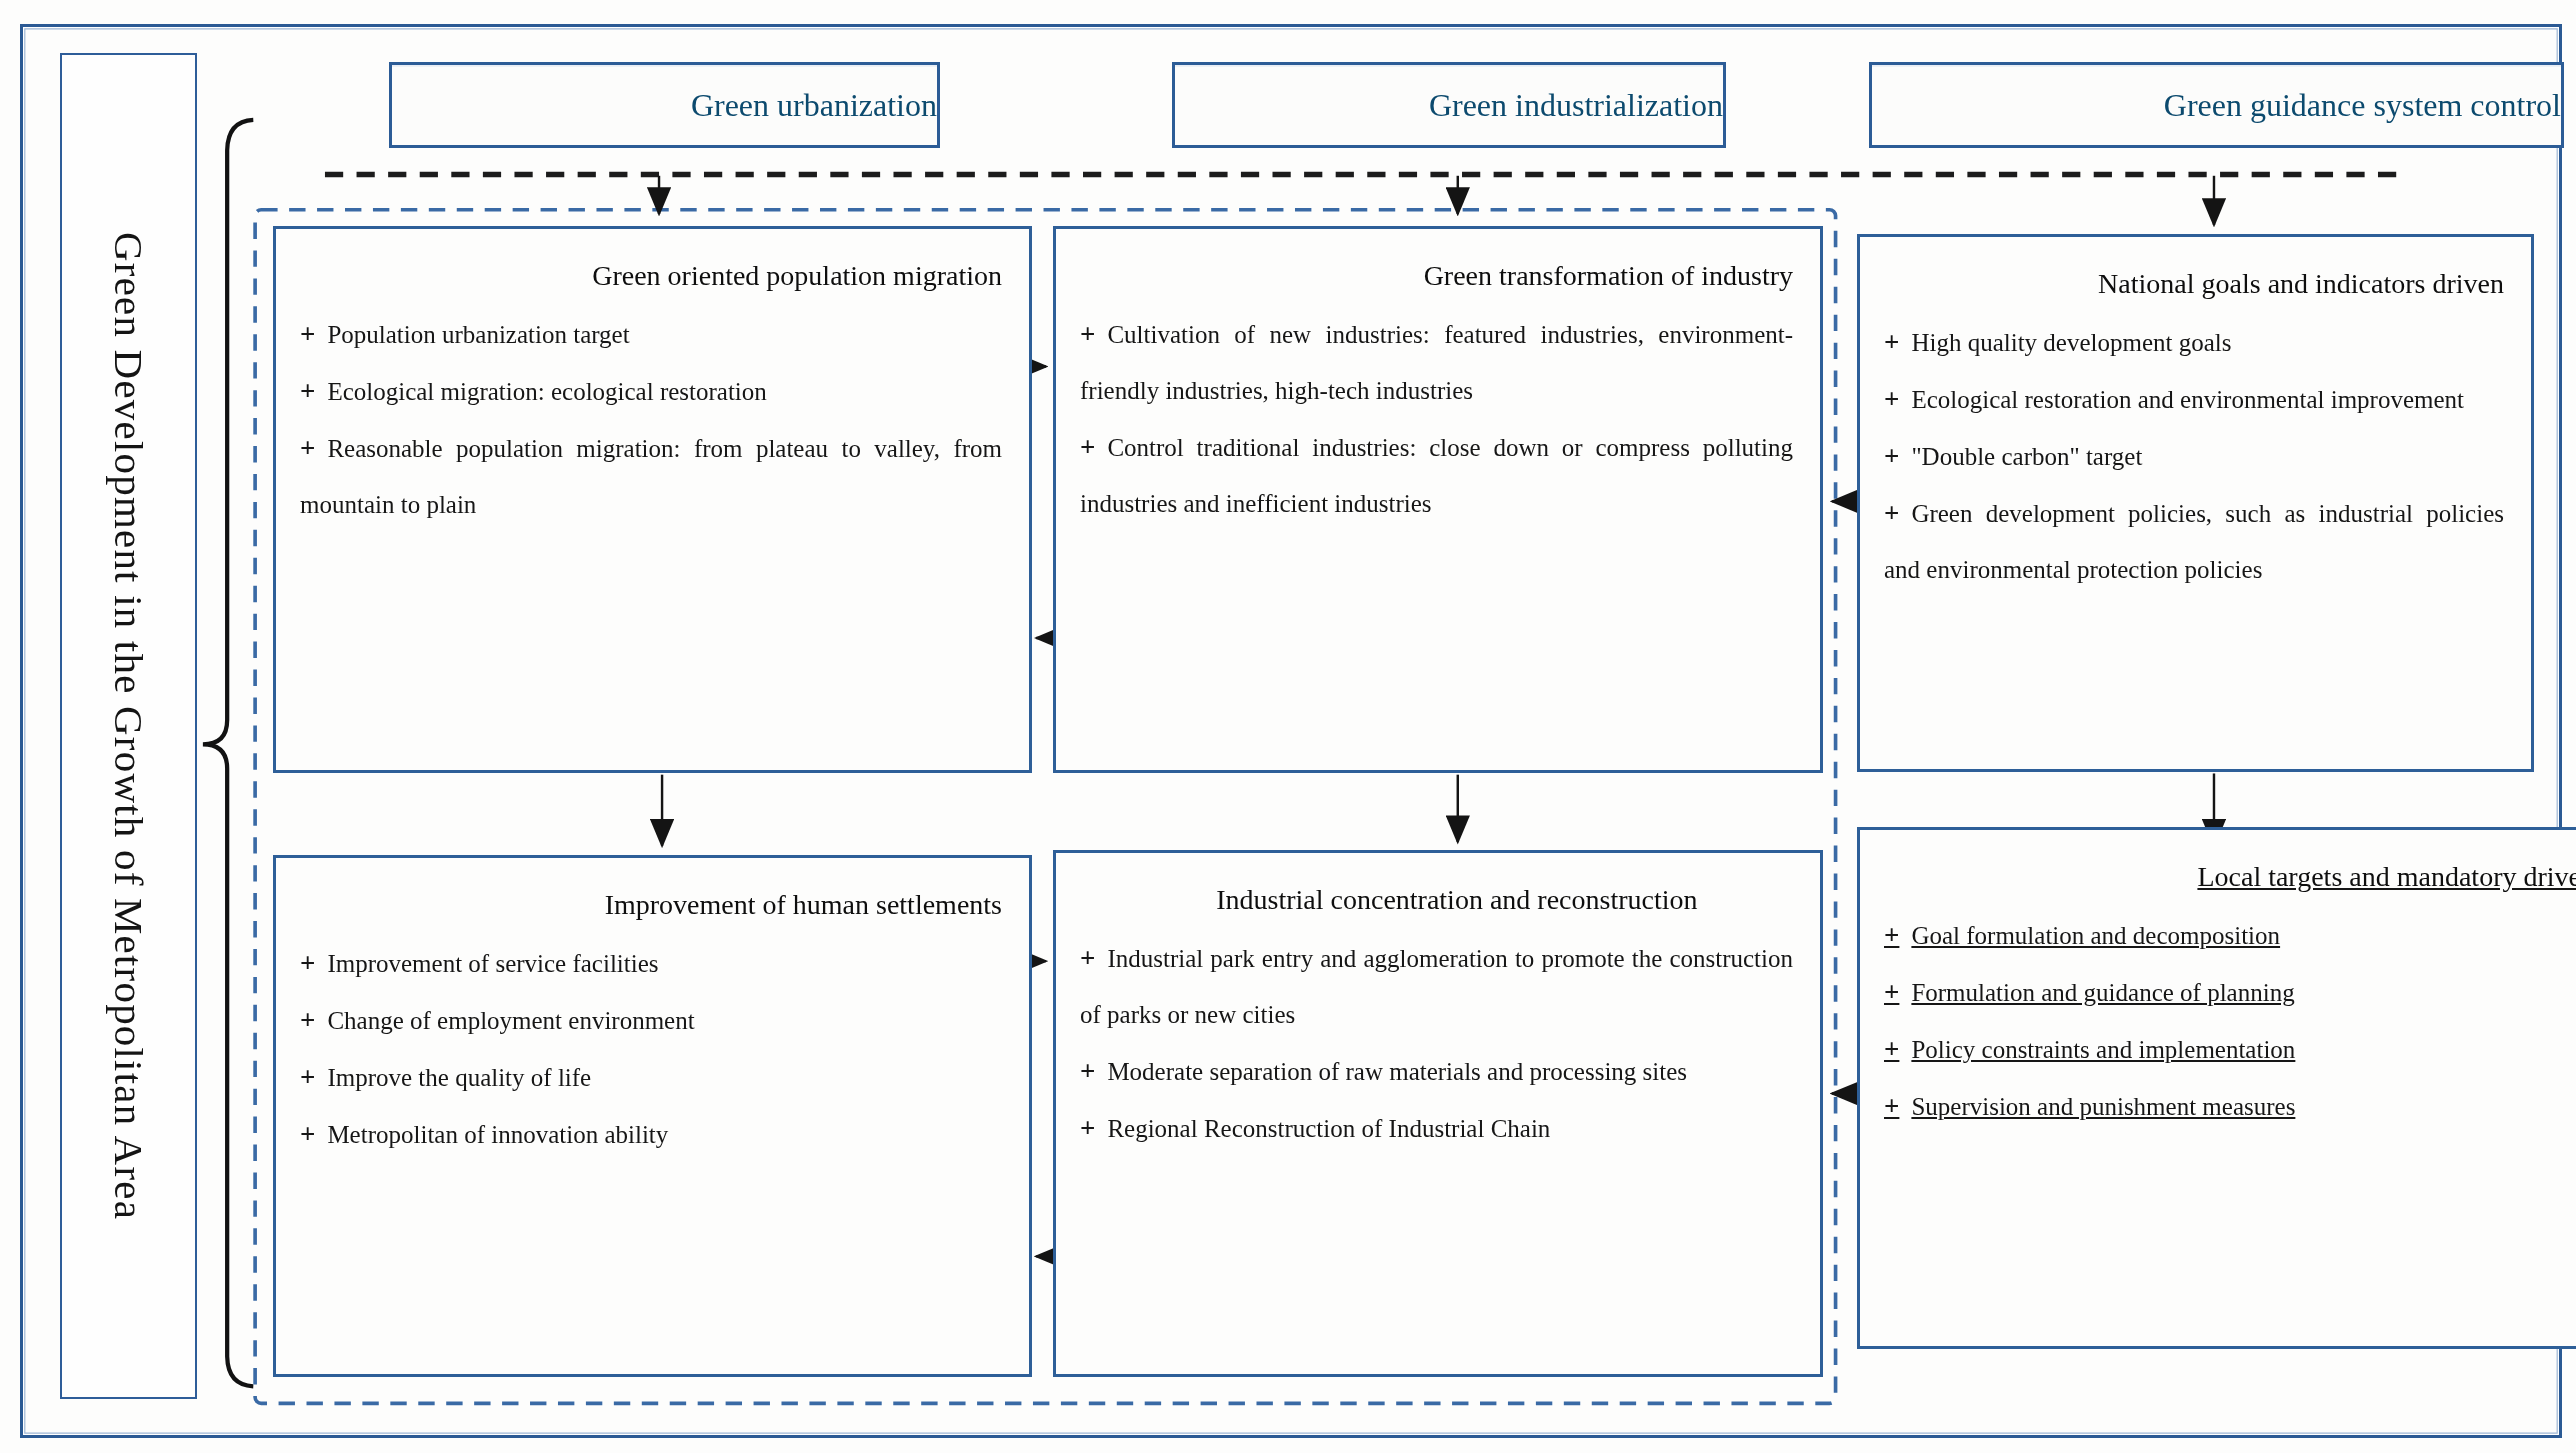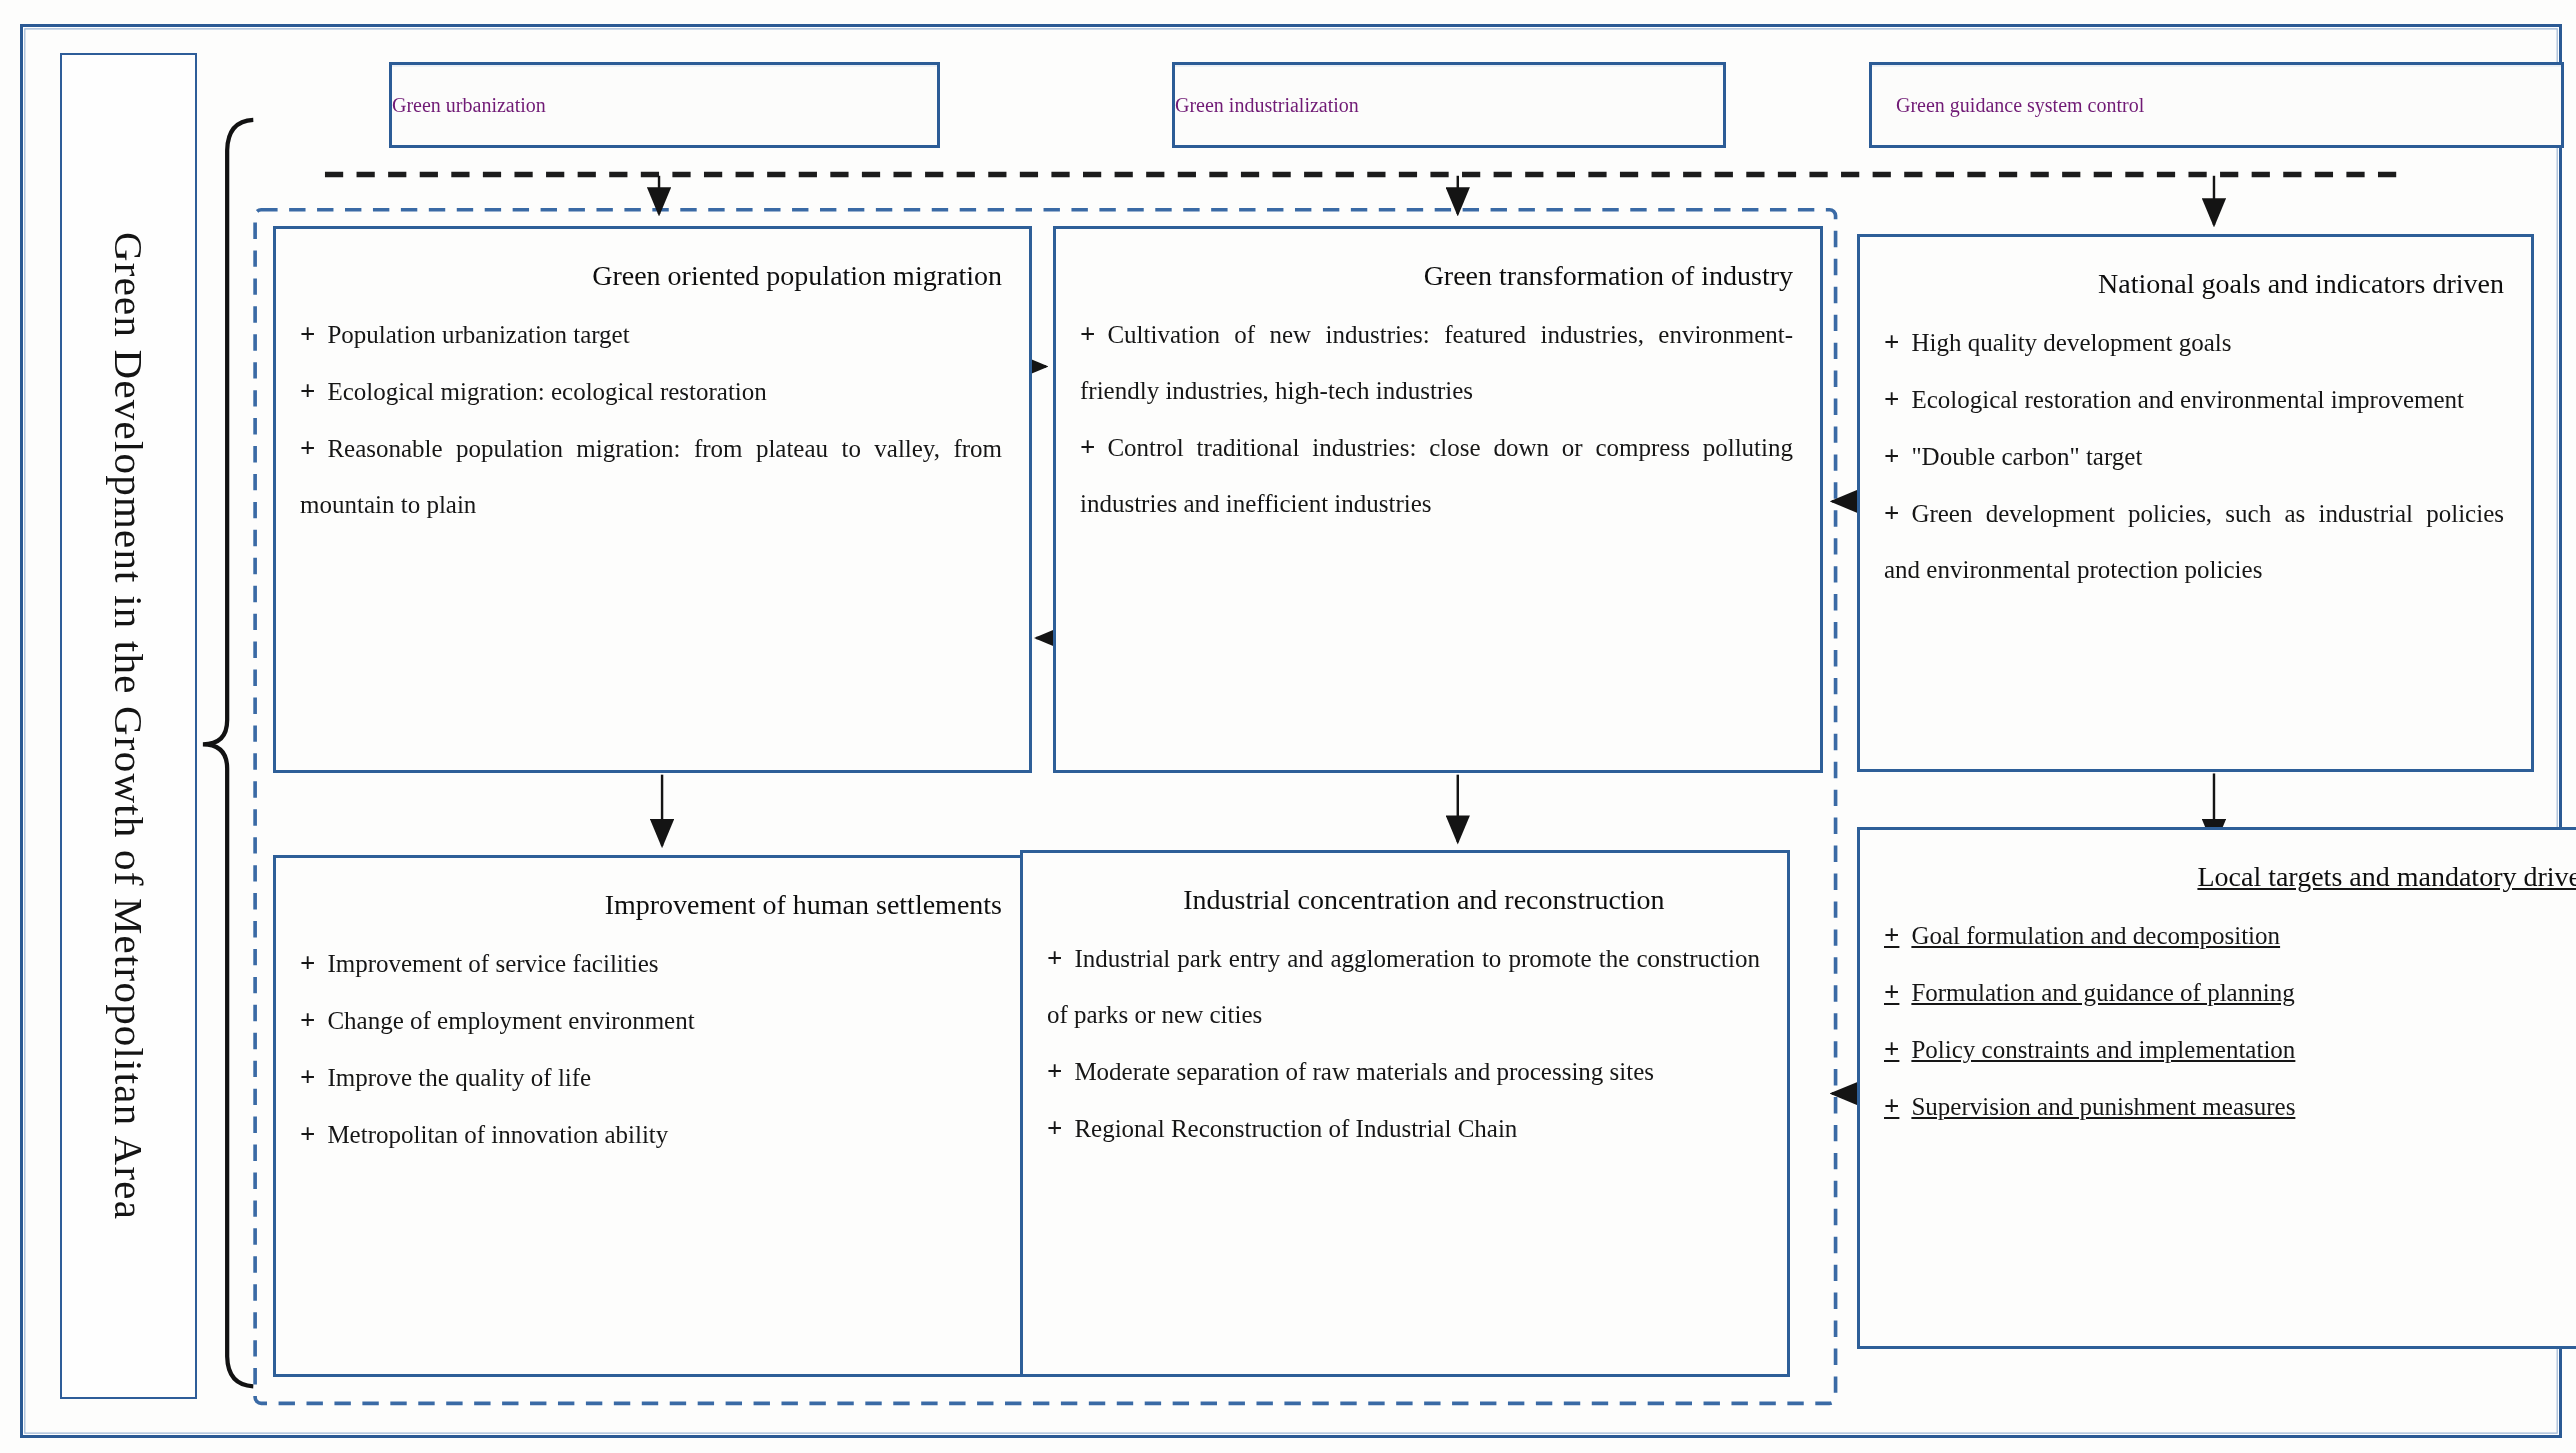--- a/index.html
+++ b/index.html
@@ -11,33 +11,33 @@
 
   .side-box { position:absolute; left:60px; top:53px; width:133px; height:1342px;
               border:2.4px solid #2e5d99; background:#fefefe;
               display:flex; align-items:center; justify-content:center; }
   .side-box .vtext { writing-mode:vertical-rl; text-orientation:mixed;
                      font-size:41px; letter-spacing:1.2px; color:#141414; white-space:nowrap; }
 
   .overlay { position:absolute; left:0; top:0; width:2576px; height:1454px; pointer-events:none; }
 
   .hdr { position:absolute; height:80px; border:3.6px solid #2c5c96; background:#fcfcfb;
-         display:flex; align-items:center; justify-content:flex-start;
-         font-size:20px; color:#701a75; box-shadow: inset 0 1.8px 0 #e8edf4; }
+         display:flex; align-items:center; justify-content:flex-end;
+         font-size:32px; color:#0c4a6e; box-shadow: inset 0 1.8px 0 #e8edf4; }
   #hdr-1 { left:389px;  top:62px; width:545px; }
   #hdr-2 { left:1172px; top:62px; width:548px; }
   #hdr-3 { left:1869px; top:62px; width:665px;padding-left:24px; }
 
   .node { position:absolute; border:3px solid #2e5f98; background:#fdfdfc;
           padding:16px 27px 12px 24px; box-sizing:border-box; }
   #node-1 { left:273px;  top:226px;  width:759px; height:547px; }
   #node-2 { left:1053px; top:226px;  width:770px; height:547px; }
   #node-3 { left:1857px; top:234px;  width:677px; height:538px; }
   #node-4 { left:273px;  top:855px; width:759px; height:522px; }
-  #node-5 { left:1020px; top:850px; width:770px; height:527px; }
+  #node-5 { left:1053px; top:850px; width:770px; height:527px; }
   #node-6 { left:1857px; top:827px; width:754px; height:522px;text-decoration:underline; }
 
   .node-title { text-align:right; font-size:28px; line-height:61px; color:#0e0e0e; }
   #node-5 .node-title { max-width:522px; margin:0 auto; }
 
   .bullets p.bullet { margin:0; font-size:25px; line-height:56px; text-align:justify; }
   .bullets .plus { font-weight:bold; font-size:27px; margin-right:12px; }
 
   [data-interactable="false"] { cursor:default; }
 </style>

